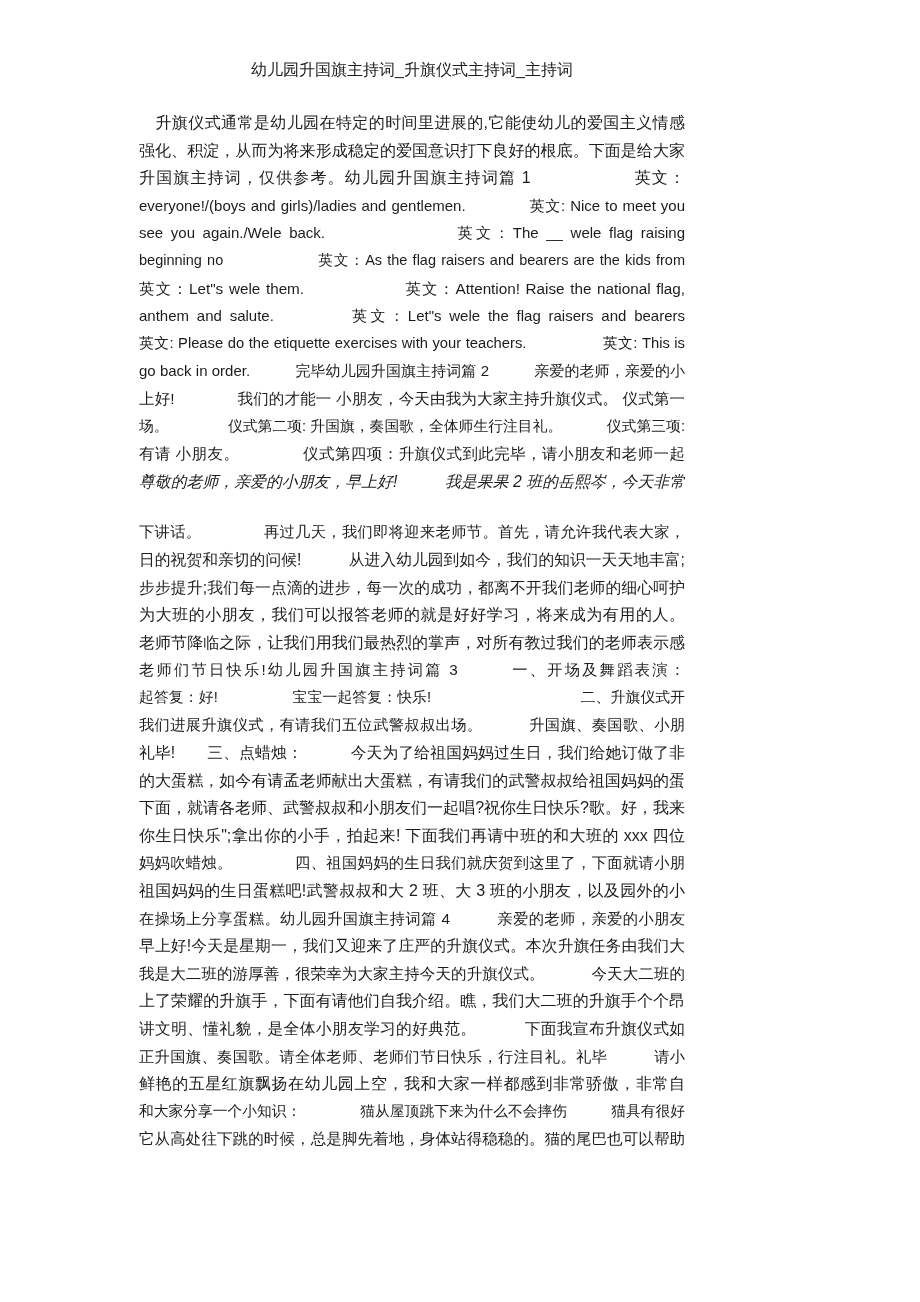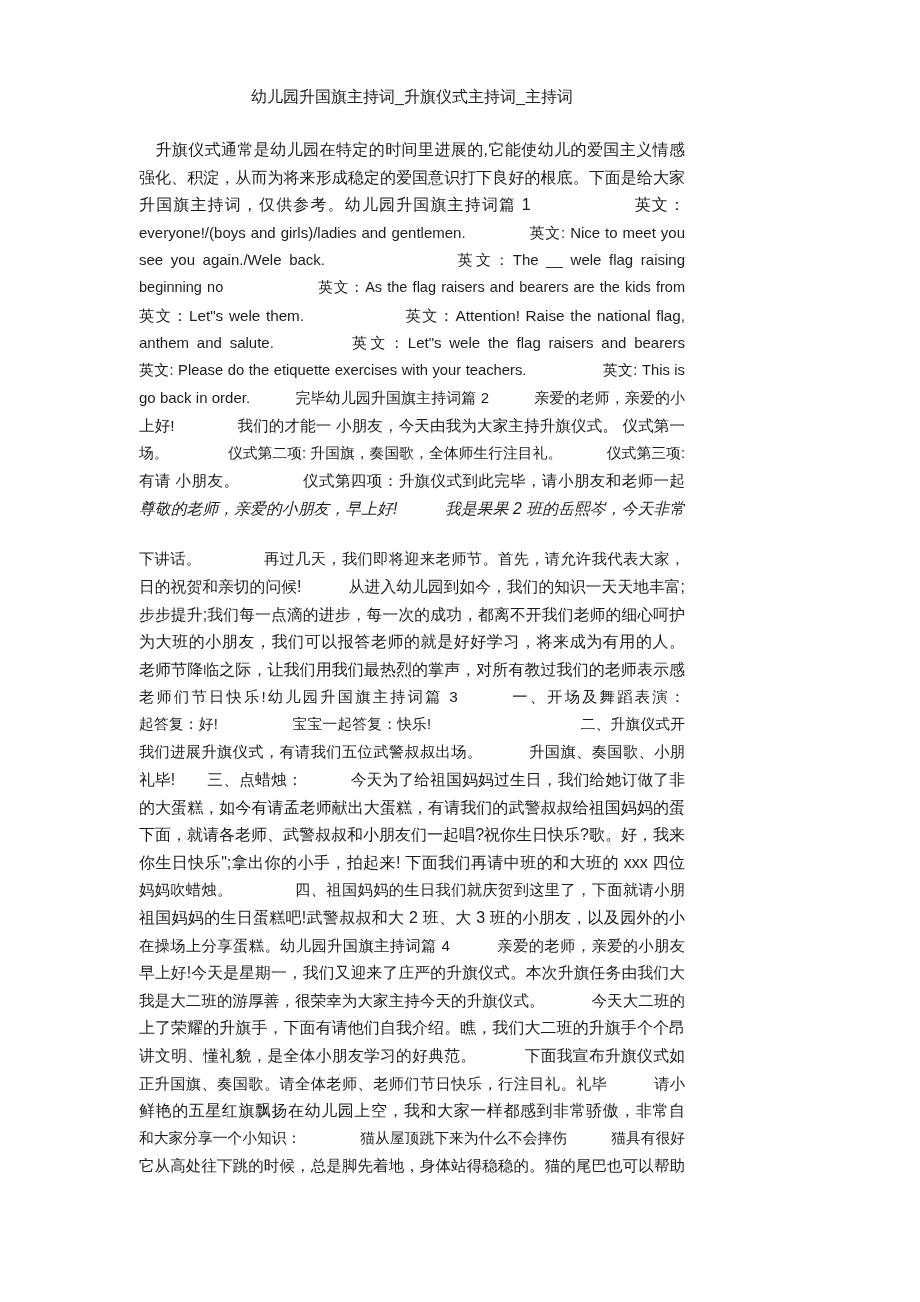--- a/index.html
+++ b/index.html
@@ -6,21 +6,21 @@
     margin: 0;
     padding: 0;
     background: #ffffff;
   }
   .page {
     position: relative;
     width: 824px;
     height: 1302px;
     background: #ffffff;
     box-sizing: border-box;
-    padding: 87px 139px 0 139px;
+    padding: 60px 139px 0 139px;
     font-family: "Liberation Sans", "DejaVu Sans", sans-serif;
     color: #1c1c1c;
     overflow: hidden;
   }
   .doc-title {
     font-size: 16px;
     font-weight: normal;
     text-align: center;
     line-height: 19px;
     white-space: nowrap;

